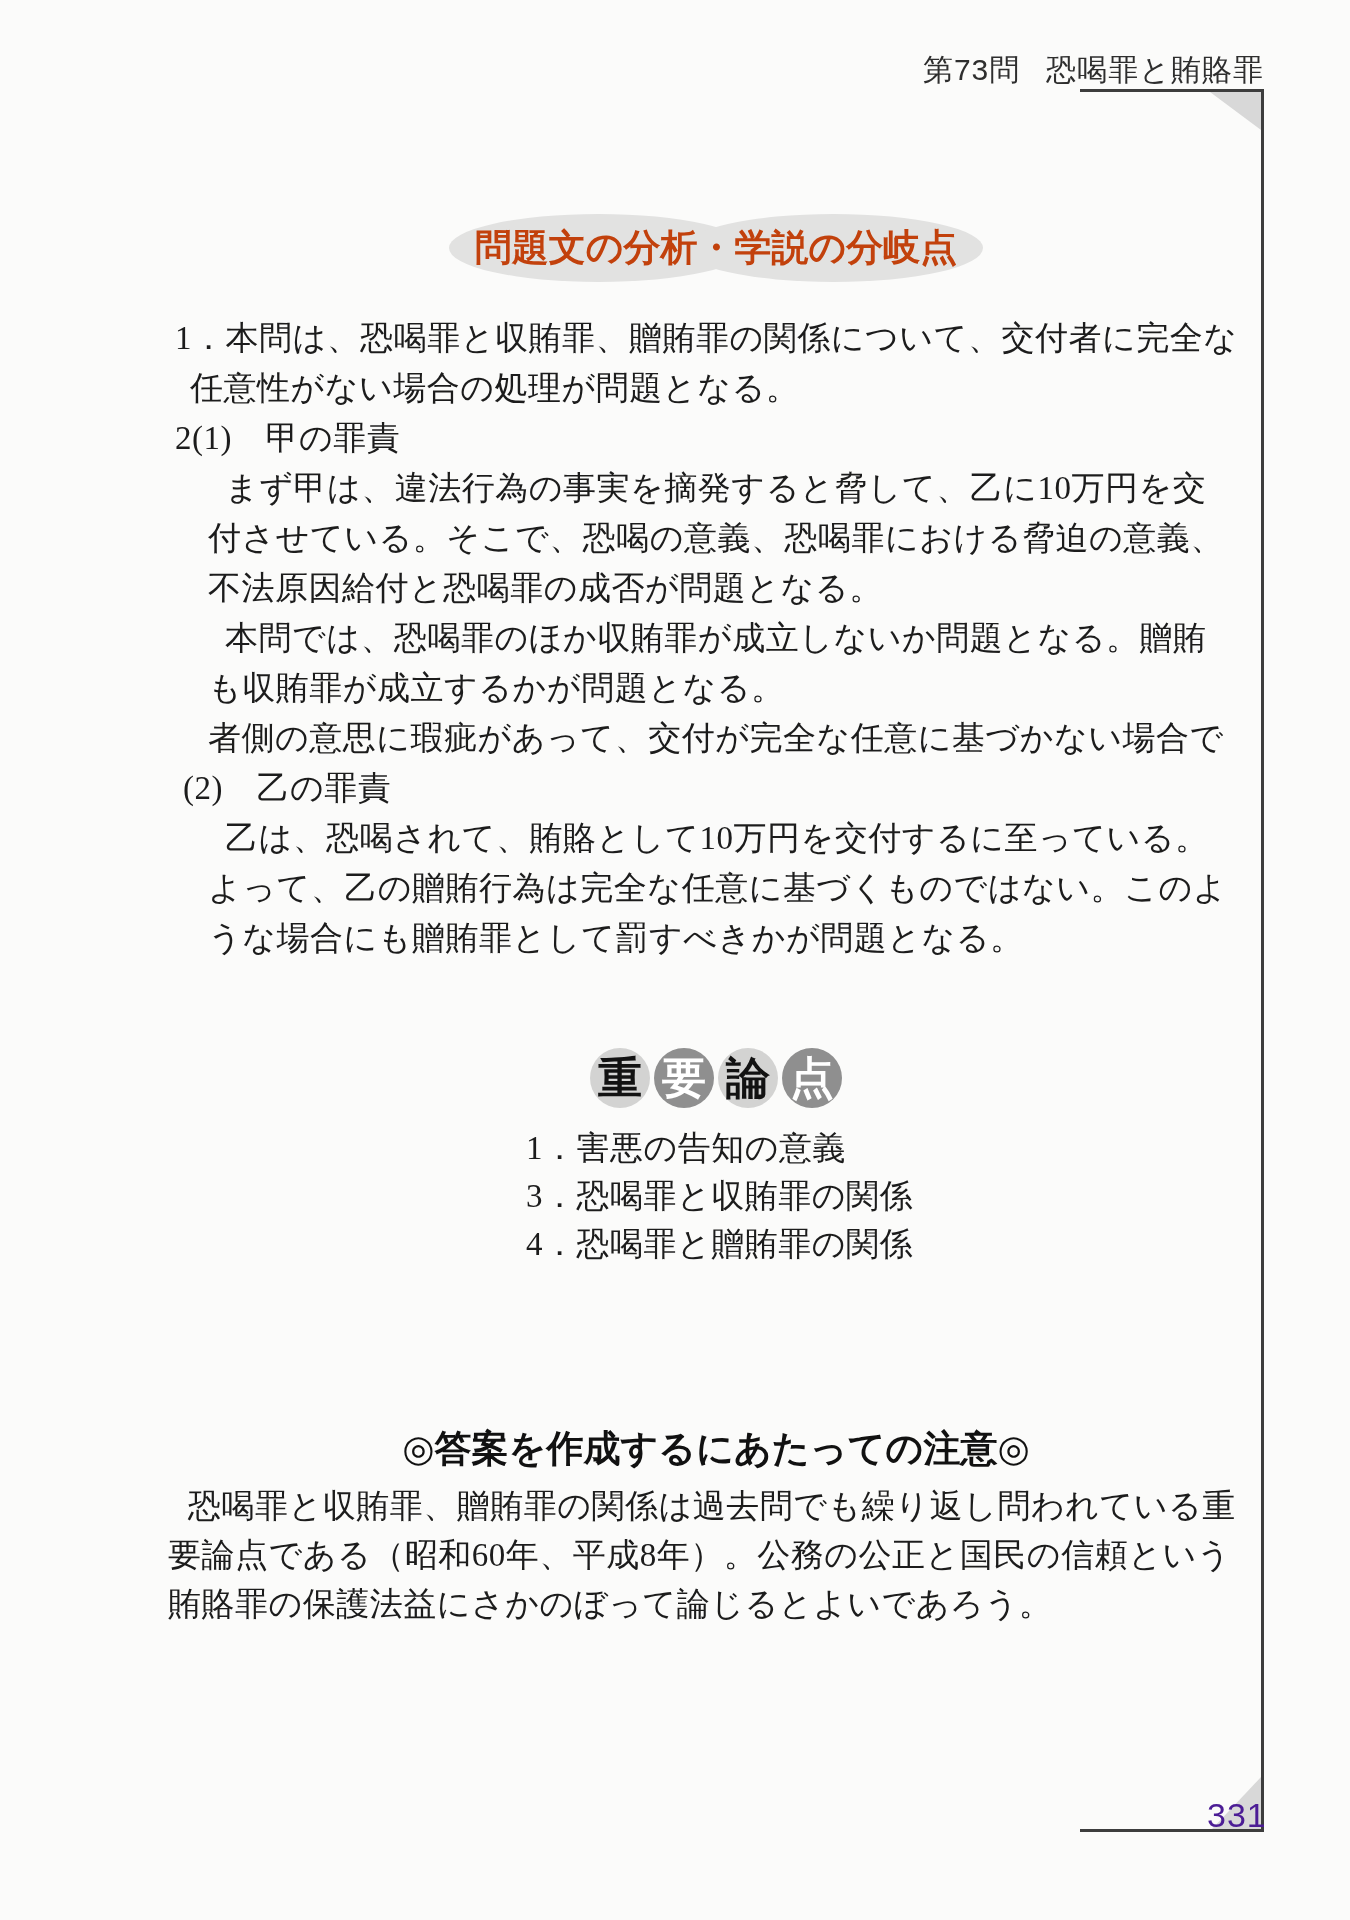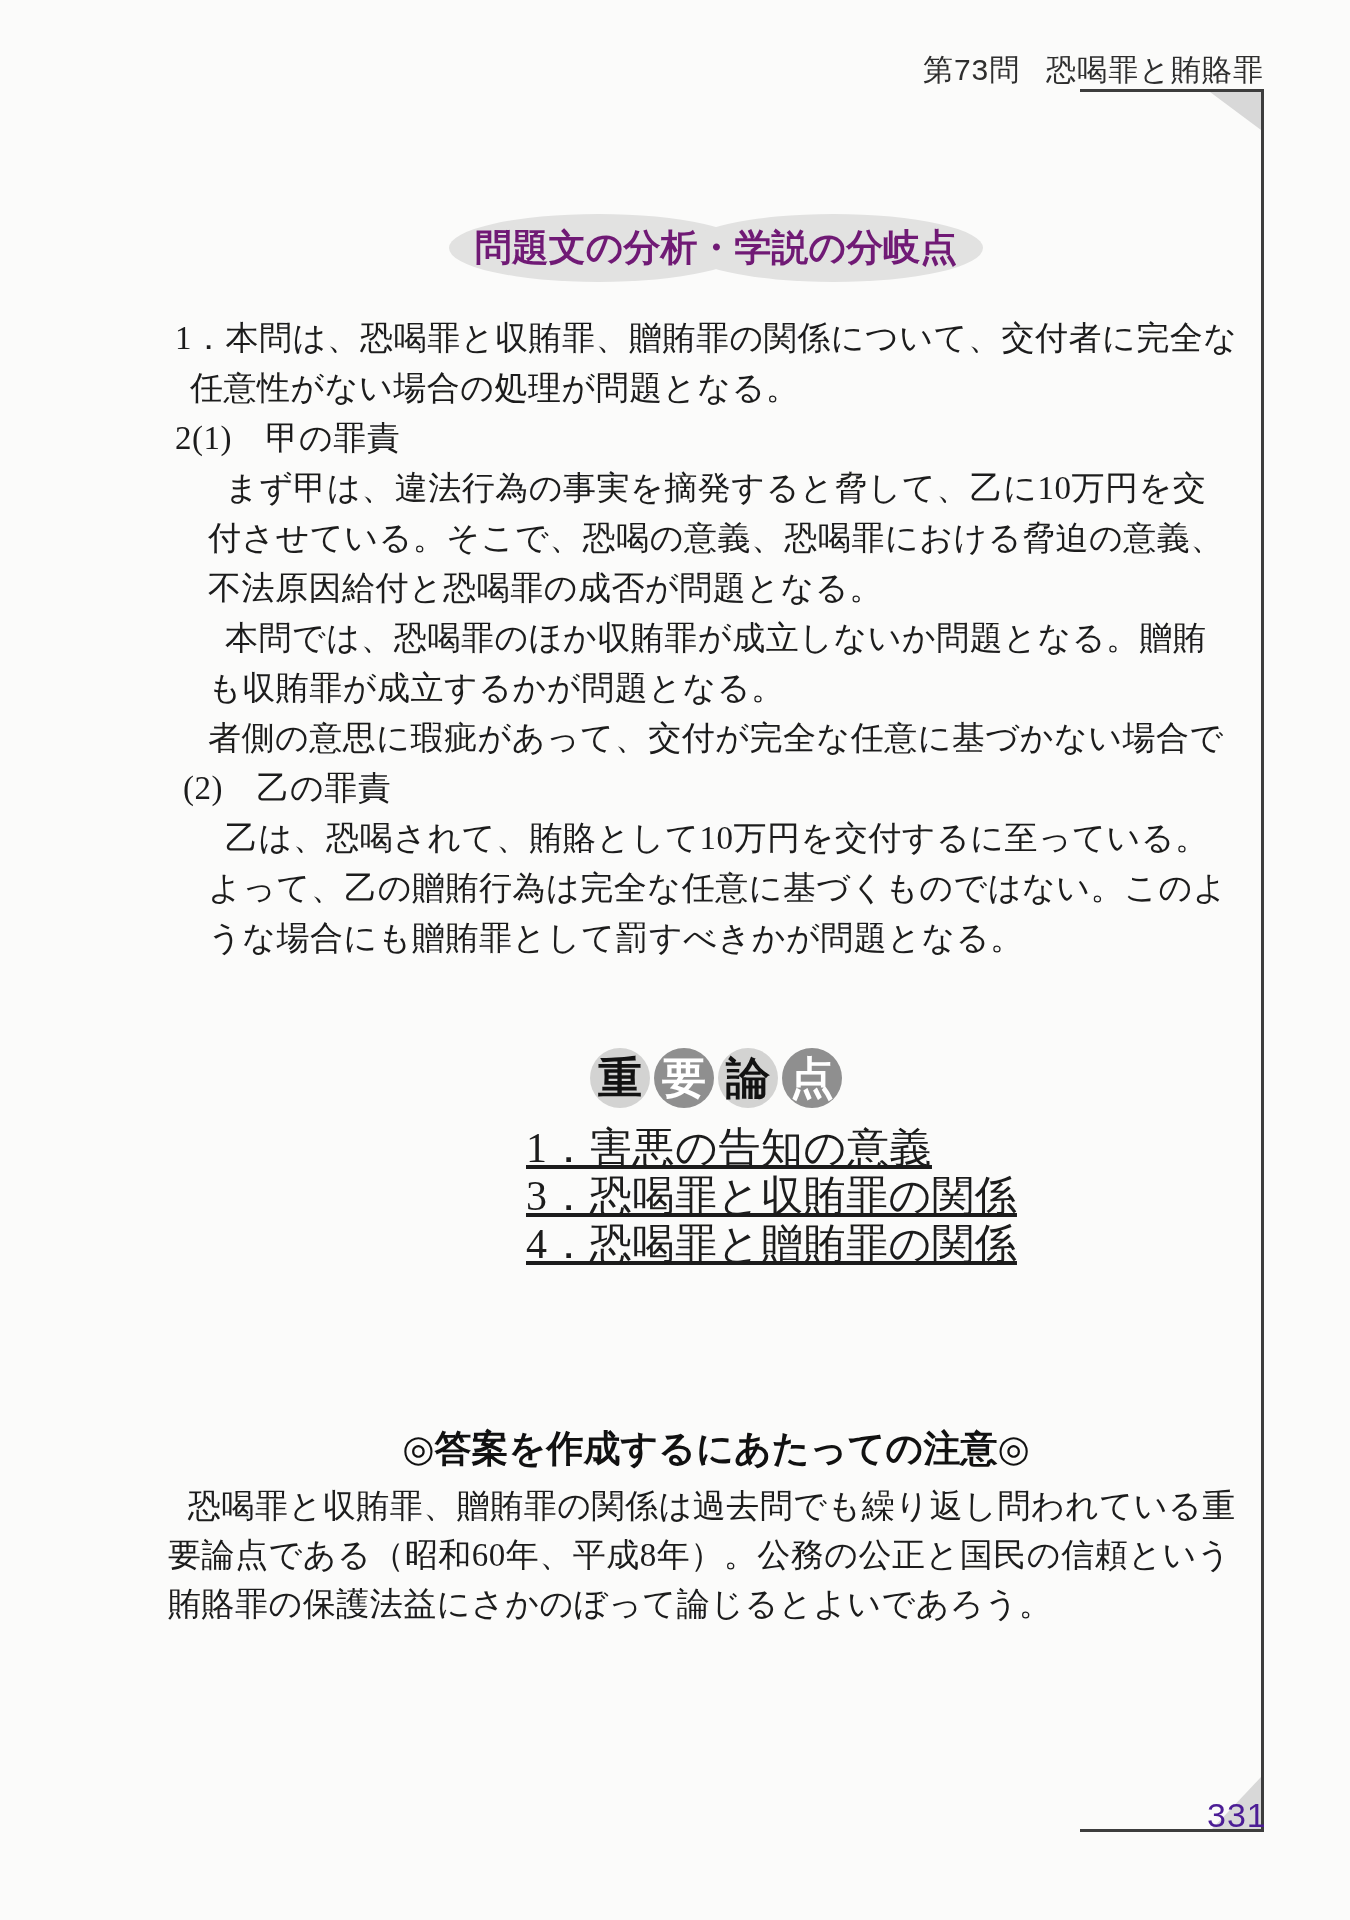--- a/index.html
+++ b/index.html
@@ -42,21 +42,21 @@
   }
   .ellipse{
     position:absolute;top:0;height:68px;
     background:#e2e2e1;border-radius:50%;
   }
   .e-left{left:0;width:56%;}
   .e-right{right:0;width:56%;}
   .badge1-text{
     position:relative;z-index:2;
     font-family:"Liberation Sans","DejaVu Sans",sans-serif;
-    font-weight:bold;font-size:37px;color:#701a75;
+    font-weight:bold;font-size:37px;color:#c2410c;
     letter-spacing:0px;white-space:nowrap;
   }
 
   
   .analysis{
     position:absolute;left:168px;top:313px;width:1066px;
     font-size:33px;line-height:50px;letter-spacing:0.5px;
   }
   .tl{white-space:nowrap;}
   .ind-item{padding-left:7px;}
@@ -78,23 +78,22 @@
   }
   .c-light{background:#d3d3d2;color:#121212;}
   .c-dark{background:#8f8f8f;color:#ffffff;}
 
   
   .keypoints{
     position:absolute;top:1124px;left:170px;width:1092px;
   }
   .kp-block{width:380px;margin:0 auto;text-align:left;}
   .kp-item{
-    font-size:42px;line-height:48px;letter-spacing:0.5px;
+    font-size:33px;line-height:48px;letter-spacing:0.5px;
     white-space:nowrap;
-    text-decoration:underline;
   }
 
   
   .notice-heading{
     position:absolute;top:1424px;left:170px;width:1092px;
     text-align:center;
     font-family:"Liberation Sans","DejaVu Sans",sans-serif;
     font-weight:bold;font-size:37px;color:#111;
     letter-spacing:0px;white-space:nowrap;
   }

